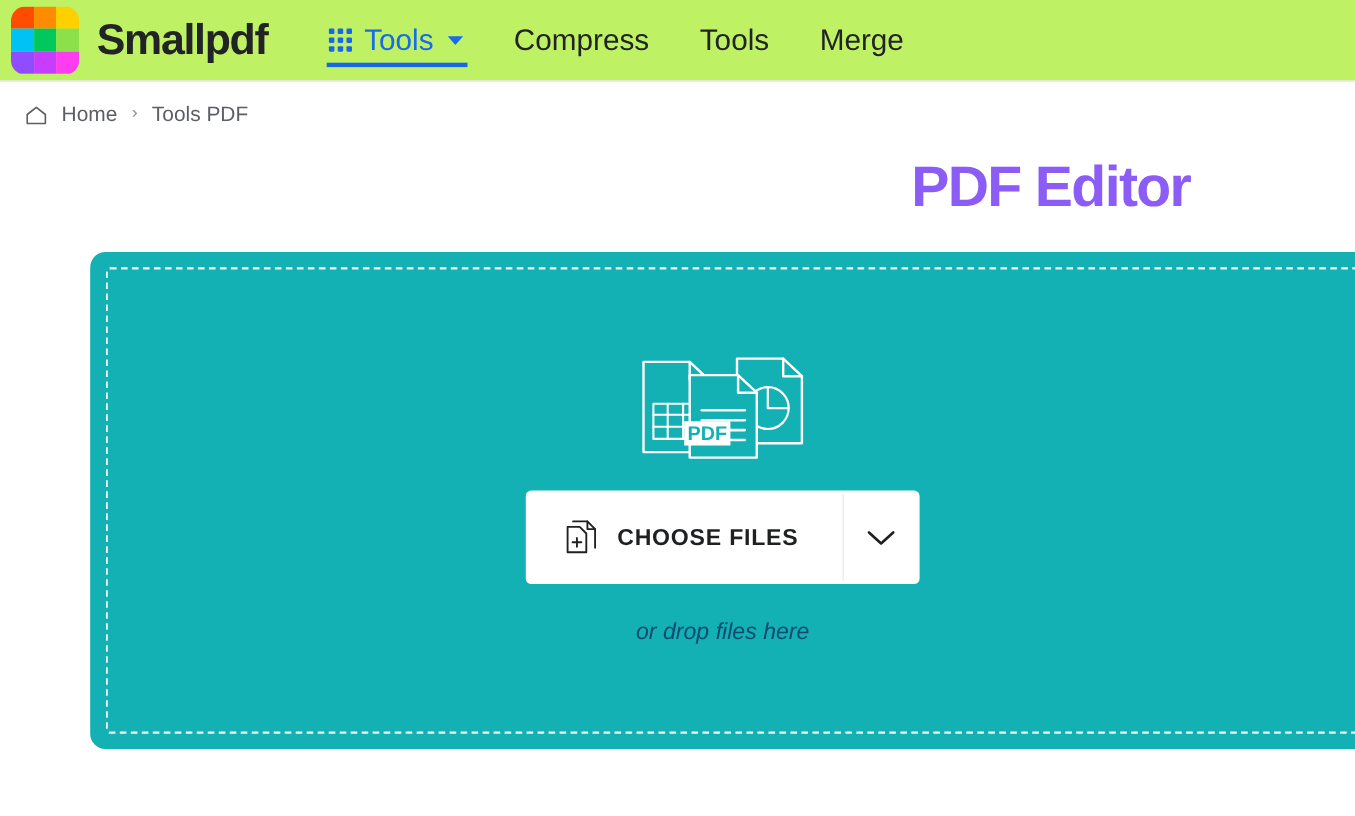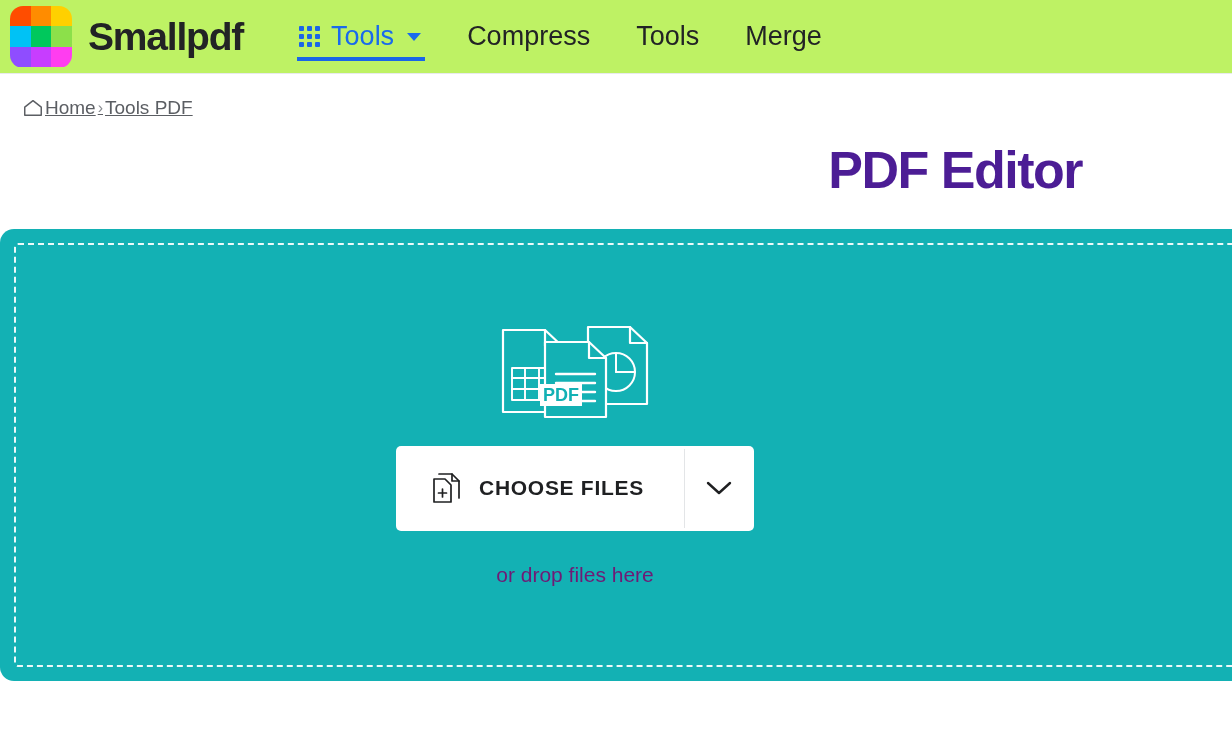--- a/index.html
+++ b/index.html
@@ -91,48 +91,47 @@
     width: 0; height: 0;
     border-left: 7px solid transparent;
     border-right: 7px solid transparent;
     border-top: 8px solid #1a6aec;
     margin-left: 2px;
   }
 
   
   .breadcrumb {
     display: flex;
-    align-items: center;
-    gap: 1px;
+    gap: 12px;
     padding: 20px 0 0 22px;
     font-size: 19px;
     color: #5b5e63;
     height: 48px;
-    text-decoration: underline;
   }
   .breadcrumb .sep { color: #8b8e93; font-size: 16px; margin: 0 1px; }
   .crumb { cursor: pointer; }
 
   
   .title-row {
     padding-top: 22px;
     padding-right: 150px;
     text-align: right;
   }
   .page-title {
     font-size: 52px;
     font-weight: bold;
     letter-spacing: -1.5px;
-    color: #4c1d95;
+    color: #8b5cf6;
     line-height: 1;
     display: inline-block;
   }
 
   
   .dropzone-wrap {
+    padding-left: 82px;
     padding-top: 33px;
     text-align: center;
   }
   .dropzone {
     position: relative;
     height: 452px;
     width: 1300px;            
     background: #13b1b4;
     border-radius: 14px;
     padding: 14px;
@@ -184,21 +183,22 @@
   .choose-caret {
     width: 69px;
     display: flex;
     align-items: center;
     justify-content: center;
     cursor: pointer;
   }
   .drop-text {
     margin-top: 32px;
     font-size: 21px;
-    color: #701a75;
+    color: #0c4a6e;
+    font-style: italic;
   }
 </style>
 </head>
 <body>
 
 <div class="header">
 
   <div class="brand">
     <div class="logo-grid">
       <span class="logo-cell" style="background:#ff4d00"></span>

